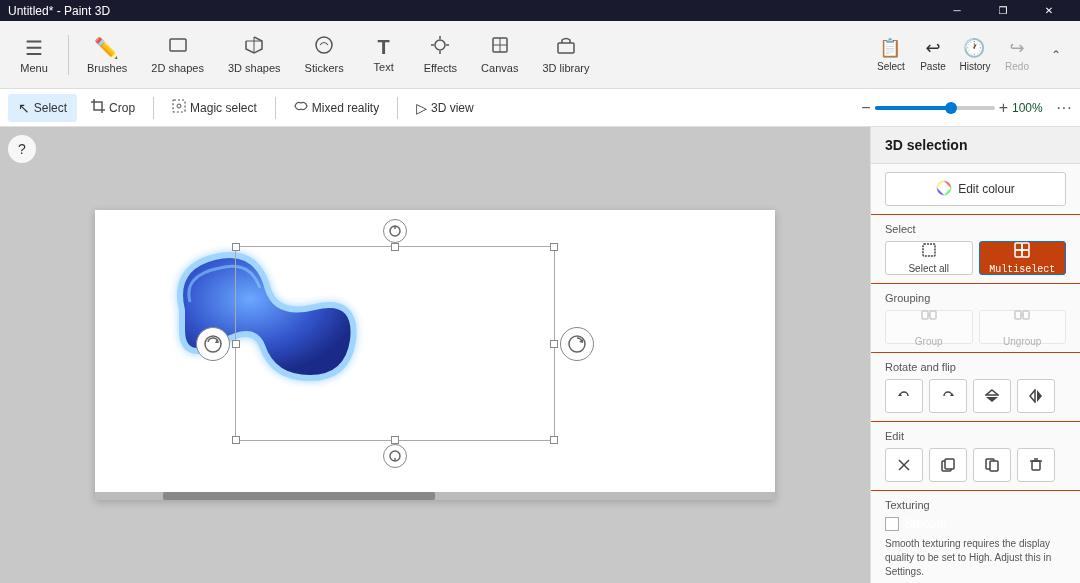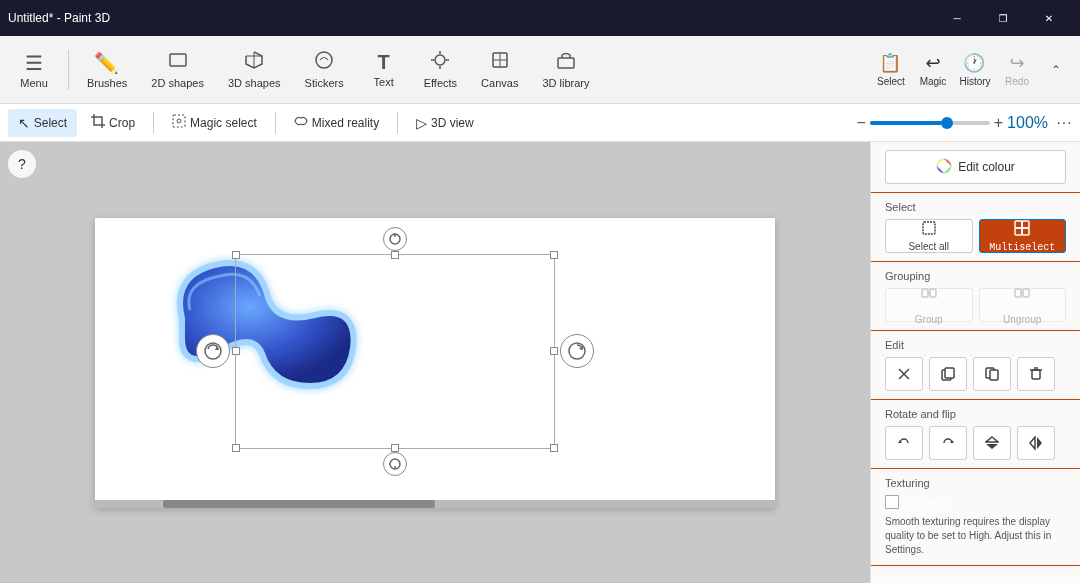--- a/index.html
+++ b/index.html
@@ -1,19 +1,19 @@
 <!DOCTYPE html>
 <html><head>
   <meta charset="utf-8">
   <style>
     * { box-sizing: border-box; margin: 0; padding: 0; }
     body { font-family: 'Segoe UI', sans-serif; font-size: 12px; background: #2b2b2b; color: #fff; width: 1080px; height: 583px; overflow: hidden; display: flex; flex-direction: column; }
 
     
-    .titlebar { background: #1a1a2e; height: 36px; display: flex; align-items: center; padding: 0 8px; justify-content: space-between; flex-shrink: 0; }
+    .titlebar { background: #1a1a2e; height: 21px; display: flex; align-items: center; padding: 0 8px; justify-content: space-between; flex-shrink: 0; }
     .titlebar-left { display: flex; align-items: center; gap: 8px; font-size: 12px; color: #fff; }
     .titlebar-controls { display: flex; gap: 0; }
     .titlebar-btn { width: 46px; height: 32px; background: transparent; border: none; color: #fff; cursor: pointer; display: flex; align-items: center; justify-content: center; font-size: 10px; }
 
     
     .toolbar { background: #f3f3f3; height: 68px; display: flex; align-items: center; padding: 0 8px; gap: 4px; flex-shrink: 0; border-bottom: 1px solid #ddd; }
     .toolbar-item { display: flex; flex-direction: column; align-items: center; gap: 2px; padding: 4px 10px; cursor: pointer; border-radius: 4px; min-width: 52px; color: #333; font-size: 11px; }
     .toolbar-item .icon { font-size: 20px; color: #555; }
     .toolbar-sep { width: 1px; height: 40px; background: #ccc; margin: 0 4px; }
     .toolbar-right { margin-left: auto; display: flex; align-items: center; gap: 4px; }
@@ -25,21 +25,21 @@
     .actionbar { background: #fff; height: 38px; display: flex; align-items: center; padding: 0 8px; gap: 4px; border-bottom: 1px solid #e0e0e0; flex-shrink: 0; }
     .action-btn { display: flex; align-items: center; gap: 4px; padding: 4px 10px; cursor: pointer; border-radius: 3px; color: #333; font-size: 12px; height: 28px; }
     .action-btn.active { background: #ddeeff; }
     .action-btn .icon { font-size: 14px; }
     .action-sep { width: 1px; height: 22px; background: #ccc; margin: 0 4px; }
     .zoom-area { margin-left: auto; display: flex; align-items: center; gap: 4px; color: #333; }
     .zoom-slider { width: 120px; height: 4px; background: #ccc; border-radius: 2px; position: relative; cursor: pointer; }
     .zoom-slider-fill { width: 60%; height: 4px; background: #0078d4; border-radius: 2px; }
     .zoom-slider-thumb { width: 12px; height: 12px; background: #0078d4; border-radius: 50%; position: absolute; top: -4px; left: 59%; }
     .zoom-minus, .zoom-plus { font-size: 16px; cursor: pointer; color: #555; }
-    .zoom-pct { font-size: 16px; color: #0369a1; min-width: 36px; text-align: center; }
+    .zoom-pct { font-size: 12px; color: #14532d; min-width: 36px; text-align: left; }
     .zoom-more { font-size: 16px; cursor: pointer; color: #555; margin-left: 4px; }
 
     
     .main { display: flex; flex: 1; overflow: hidden; }
 
     
     .canvas-area { flex: 1; background: #c8c8c8; position: relative; display: flex; align-items: center; justify-content: center; overflow: hidden; }
     .canvas-bg { width: 680px; height: 290px; background: #fff; position: relative; box-shadow: 0 2px 8px rgba(0,0,0,0.2); }
 
     
@@ -182,21 +182,21 @@
     <span>3D library</span>
   </div>
 
   <div class="toolbar-right">
     <div class="toolbar-right-btn">
       <span class="icon">📋</span>
       <span>Select</span>
     </div>
     <div class="toolbar-right-btn">
       <span class="icon">↩</span>
-      <span>Magic</span>
+      <span>Paste</span>
     </div>
     <div class="toolbar-right-btn">
       <span class="icon">🕐</span>
       <span>History</span>
     </div>
     <div class="toolbar-right-btn redo-btn">
       <span class="icon">↪</span>
       <span>Redo</span>
     </div>
     <div style="width:32px;height:32px;display:flex;align-items:center;justify-content:center;cursor:pointer;color:#555;">⌃</div>
@@ -325,20 +325,21 @@
         </div>
       </div>
 
       <div class="h-scrollbar">
         <div class="h-scrollbar-thumb"></div>
       </div>
     </div>
   </div>
 
   <div class="right-panel">
+    <div class="panel-title">3D selection</div>
 
     <div class="panel-section">
       <button class="panel-btn-full">
         <span>
           <svg width="16" height="16" viewBox="0 0 16 16">
             <circle cx="8" cy="8" r="7" fill="none" stroke="#ccc" stroke-width="1"></circle>
             <path d="M8 1 A7 7 0 0 1 15 8" fill="#f66" stroke="none"></path>
             <path d="M15 8 A7 7 0 0 1 8 15" fill="#6f6" stroke="none"></path>
             <path d="M8 15 A7 7 0 0 1 1 8" fill="#66f" stroke="none"></path>
             <path d="M1 8 A7 7 0 0 1 8 1" fill="#ff6" stroke="none"></path>
@@ -394,20 +395,50 @@
                 <rect x="9" y="4" width="6" height="8" rx="1" fill="none" stroke="#888" stroke-width="1.5"></rect>
                 <line x1="6" y1="8" x2="10" y2="8" stroke="#888" stroke-width="1.5" stroke-dasharray="2,1"></line>
               </svg>
           </span>
           <span>Ungroup</span>
         </div>
       </div>
     </div>
 
     <div class="panel-section">
+      <div class="panel-section-label">Rotate and flip</div>
+      <div class="panel-rotate-grid">
+        <div class="panel-rotate-btn" title="Rotate left">
+          <svg width="14" height="14" viewBox="0 0 14 14">
+              <path d="M3 7 A4 4 0 0 1 11 7" fill="none" stroke="#444" stroke-width="1.5"></path>
+              <polygon points="3,4 1,7 5,7" fill="#444"></polygon>
+            </svg>
+        </div>
+        <div class="panel-rotate-btn" title="Rotate right">
+          <svg width="14" height="14" viewBox="0 0 14 14">
+              <path d="M11 7 A4 4 0 0 0 3 7" fill="none" stroke="#444" stroke-width="1.5"></path>
+              <polygon points="11,4 13,7 9,7" fill="#444"></polygon>
+            </svg>
+        </div>
+        <div class="panel-rotate-btn" title="Flip vertical">
+          <svg width="14" height="14" viewBox="0 0 14 14">
+              <polygon points="7,1 13,6 1,6" fill="none" stroke="#444" stroke-width="1.5"></polygon>
+              <polygon points="7,13 13,8 1,8" fill="#444"></polygon>
+            </svg>
+        </div>
+        <div class="panel-rotate-btn" title="Flip horizontal">
+          <svg width="14" height="14" viewBox="0 0 14 14">
+              <polygon points="1,7 6,1 6,13" fill="none" stroke="#444" stroke-width="1.5"></polygon>
+              <polygon points="13,7 8,1 8,13" fill="#444"></polygon>
+            </svg>
+        </div>
+      </div>
+    </div>
+
+    <div class="panel-section">
       <div class="panel-section-label">Edit</div>
       <div class="panel-edit-grid">
         <div class="panel-edit-btn" title="Cut">
           <svg width="14" height="14" viewBox="0 0 14 14">
               <line x1="2" y1="2" x2="12" y2="12" stroke="#444" stroke-width="1.5"></line>
               <line x1="12" y1="2" x2="2" y2="12" stroke="#444" stroke-width="1.5"></line>
             </svg>
         </div>
         <div class="panel-edit-btn" title="Copy">
           <svg width="14" height="14" viewBox="0 0 14 14">
@@ -419,50 +450,20 @@
           <svg width="14" height="14" viewBox="0 0 14 14">
               <rect x="1" y="1" width="8" height="10" rx="1" fill="none" stroke="#444" stroke-width="1.5"></rect>
               <rect x="5" y="3" width="8" height="10" rx="1" fill="#fff" stroke="#444" stroke-width="1.5"></rect>
             </svg>
         </div>
         <div class="panel-edit-btn" title="Delete">
           <svg width="14" height="14" viewBox="0 0 14 14">
               <rect x="3" y="3" width="8" height="9" rx="1" fill="none" stroke="#444" stroke-width="1.5"></rect>
               <line x1="1" y1="3" x2="13" y2="3" stroke="#444" stroke-width="1.5"></line>
               <line x1="5" y1="1" x2="9" y2="1" stroke="#444" stroke-width="1.5"></line>
-            </svg>
-        </div>
-      </div>
-    </div>
-
-    <div class="panel-section">
-      <div class="panel-section-label">Rotate and flip</div>
-      <div class="panel-rotate-grid">
-        <div class="panel-rotate-btn" title="Rotate left">
-          <svg width="14" height="14" viewBox="0 0 14 14">
-              <path d="M3 7 A4 4 0 0 1 11 7" fill="none" stroke="#444" stroke-width="1.5"></path>
-              <polygon points="3,4 1,7 5,7" fill="#444"></polygon>
-            </svg>
-        </div>
-        <div class="panel-rotate-btn" title="Rotate right">
-          <svg width="14" height="14" viewBox="0 0 14 14">
-              <path d="M11 7 A4 4 0 0 0 3 7" fill="none" stroke="#444" stroke-width="1.5"></path>
-              <polygon points="11,4 13,7 9,7" fill="#444"></polygon>
-            </svg>
-        </div>
-        <div class="panel-rotate-btn" title="Flip vertical">
-          <svg width="14" height="14" viewBox="0 0 14 14">
-              <polygon points="7,1 13,6 1,6" fill="none" stroke="#444" stroke-width="1.5"></polygon>
-              <polygon points="7,13 13,8 1,8" fill="#444"></polygon>
-            </svg>
-        </div>
-        <div class="panel-rotate-btn" title="Flip horizontal">
-          <svg width="14" height="14" viewBox="0 0 14 14">
-              <polygon points="1,7 6,1 6,13" fill="none" stroke="#444" stroke-width="1.5"></polygon>
-              <polygon points="13,7 8,1 8,13" fill="#444"></polygon>
             </svg>
         </div>
       </div>
     </div>
 
     <div class="panel-section">
       <div class="panel-section-label">Texturing</div>
       <div class="checkbox-row">
         <div class="checkbox-box"></div>
         <span>Smooth</span>

